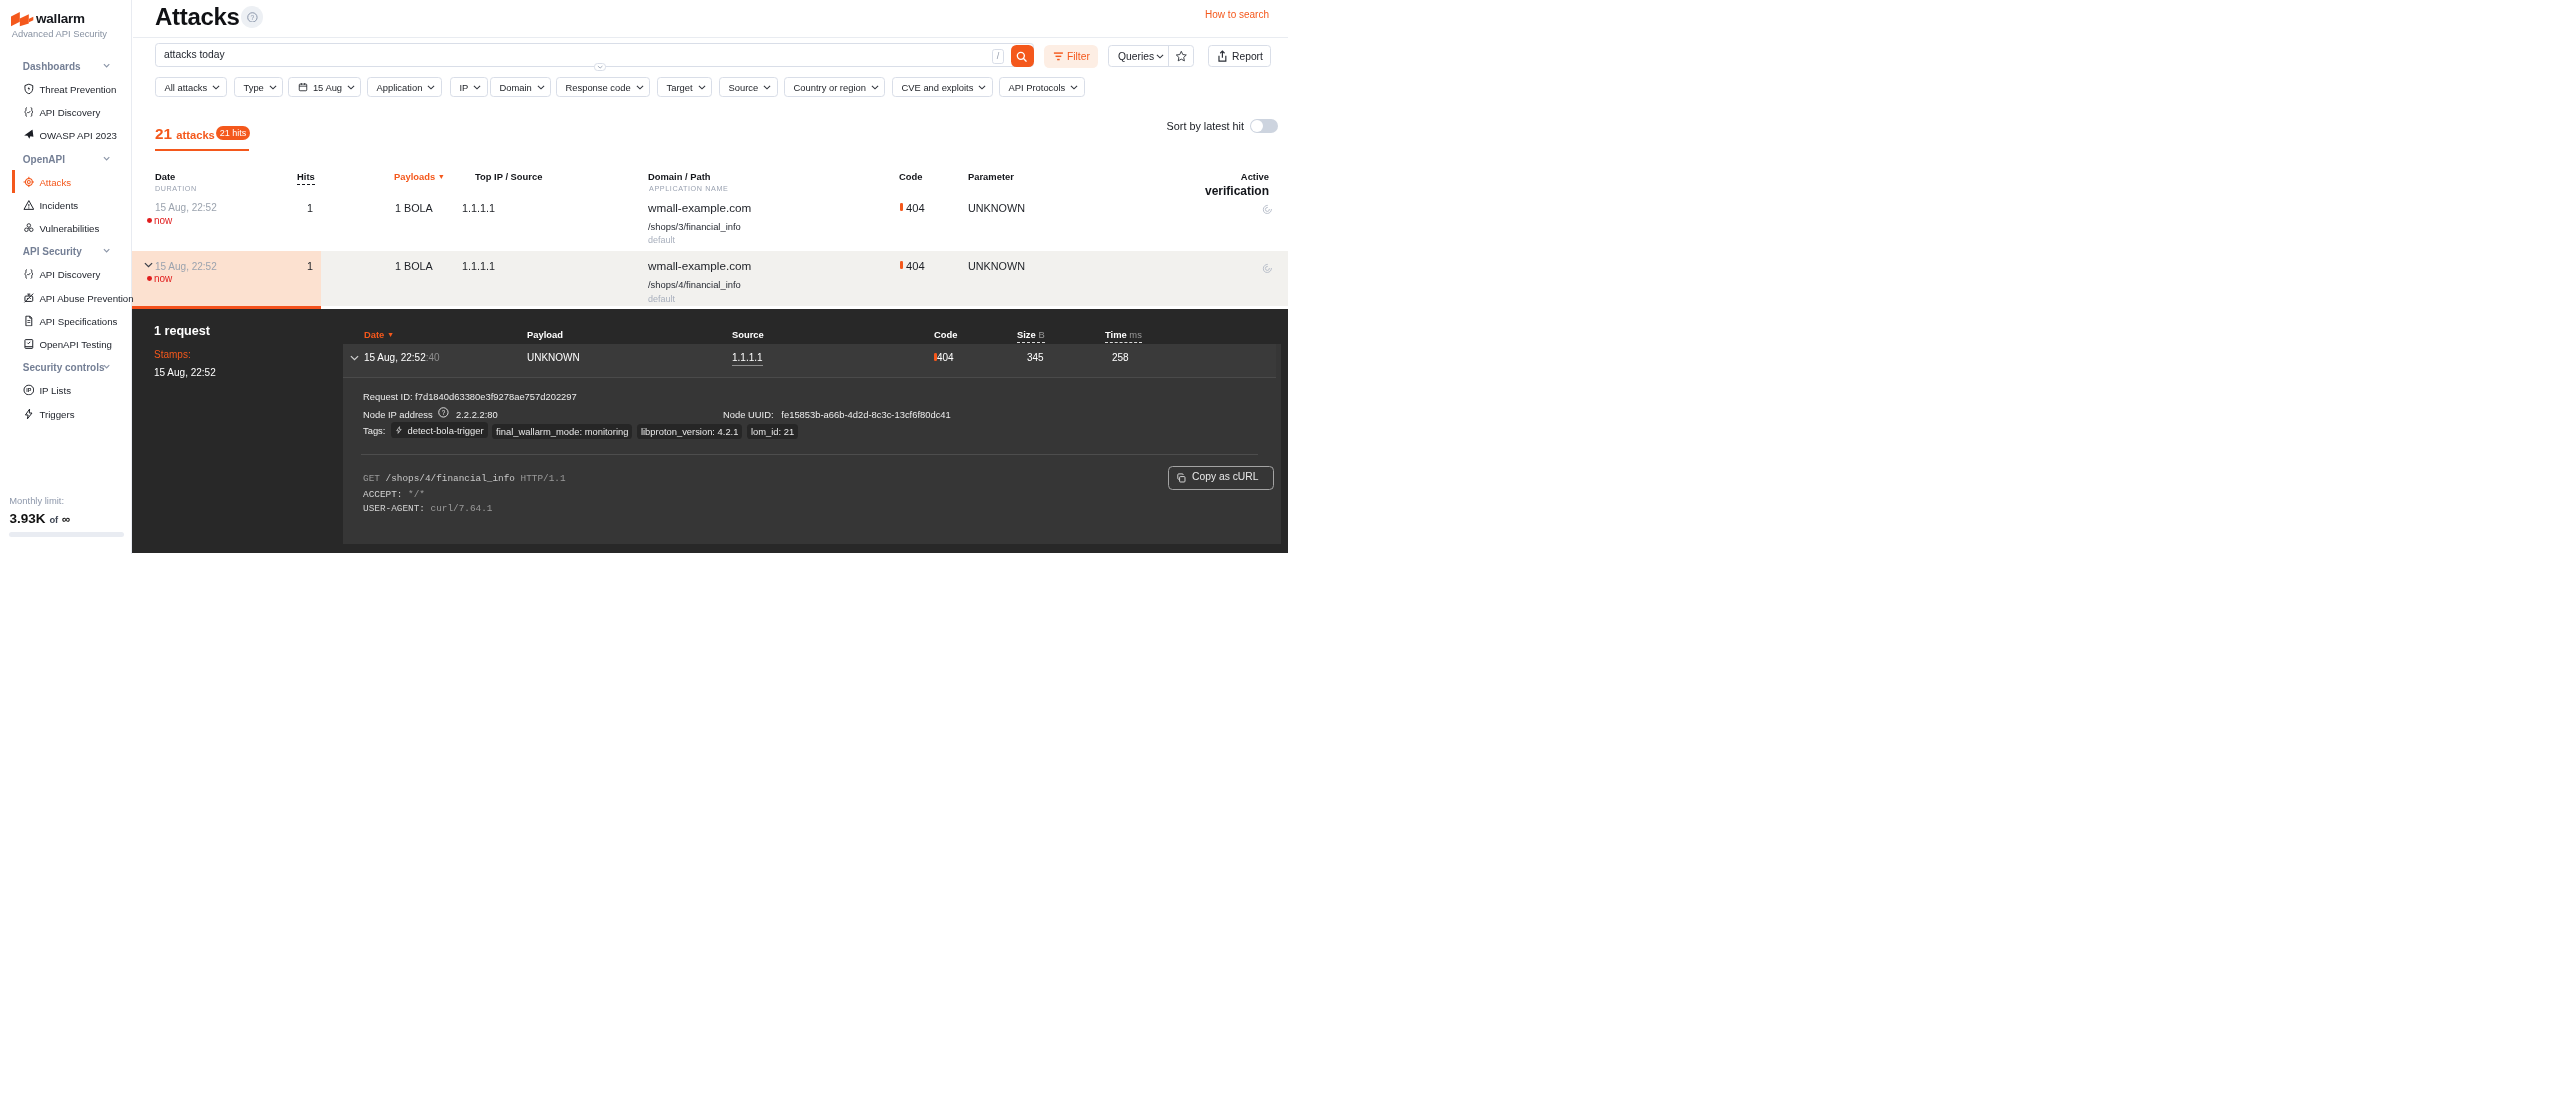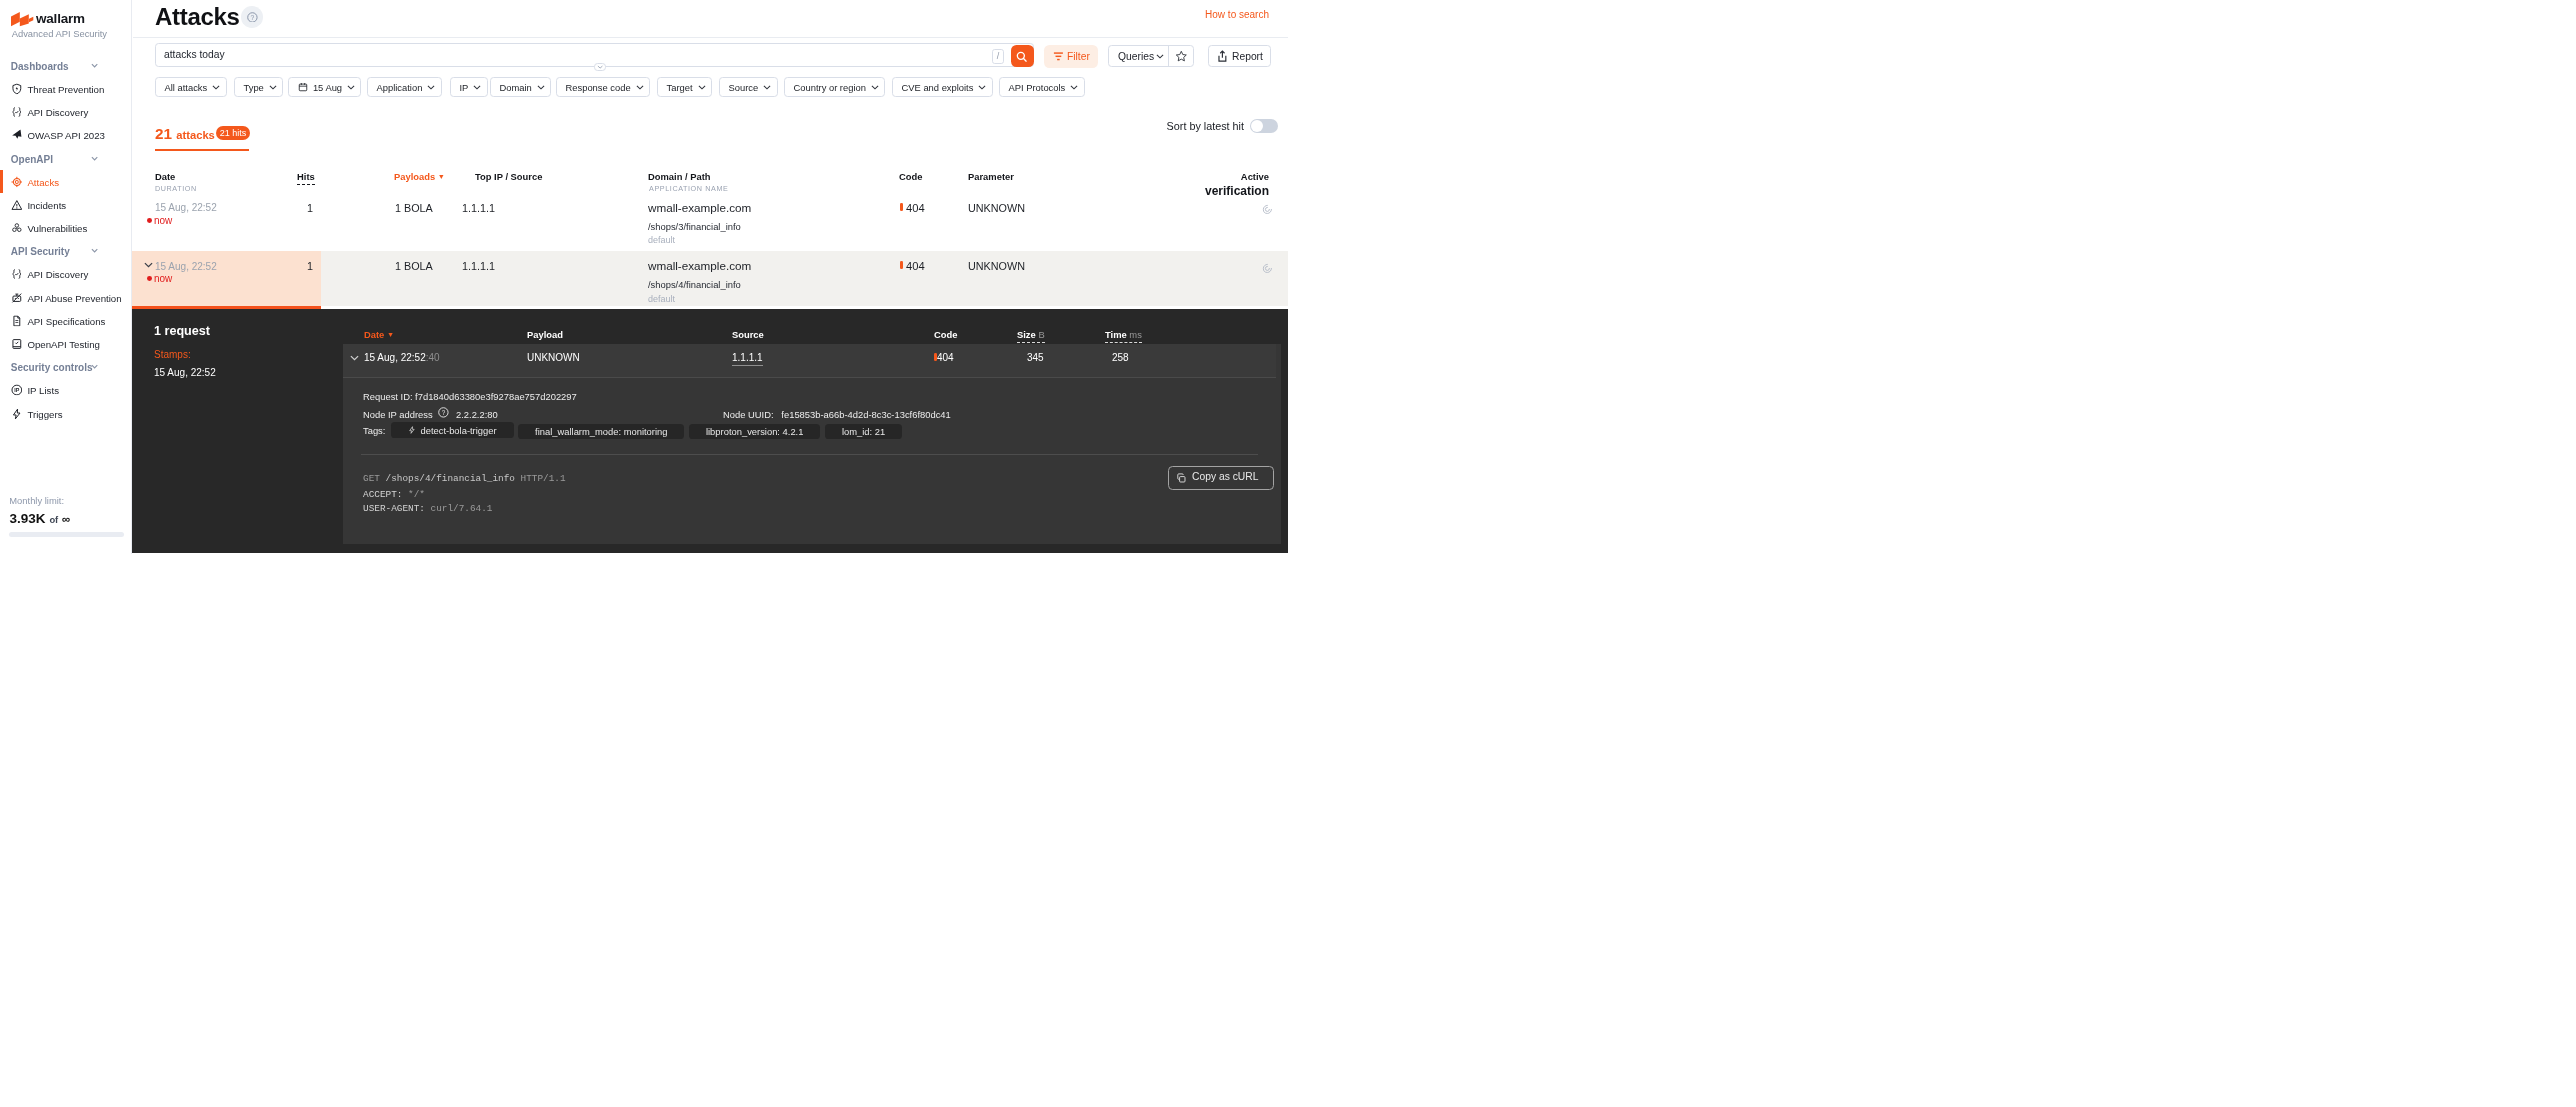--- a/index.html
+++ b/index.html
@@ -1,35 +1,35 @@
 <!DOCTYPE html>
 <html style="font-size:14.4px"><head>
 <meta charset="utf-8">
 <style>
 * { margin:0; padding:0; box-sizing:border-box; }
 html,body { width:1288px; height:554px; font-family:"Liberation Sans", sans-serif; background:#fff; overflow:hidden; }
 .abs { position:absolute; }
 #app { position:relative; width:1288px; height:554px; }
 
 #side { position:absolute; left:0; top:0; width:132px; height:554px; background:#fff; border-right:0.9px solid #e8ebf1; z-index:5; }
-.navrow { position:absolute; left:0; width:104px; height:23.4px; }
+.navrow { position:absolute; left:12px; width:104px; height:23.4px; }
 .navrow .ic { position:absolute; left:10.8px; top:50%; transform:translateY(-50%); width:11.7px; height:11.7px; }
 .navrow .lbl { position:absolute; left:27.4px; top:50%; transform:translateY(-50%); font-size:9.7px; color:#23272f; white-space:nowrap; }
 .navhead .lbl { left:10.8px; font-weight:bold; color:#747f95; font-size:10px; }
 .navhead .chev { position:absolute; right:5.4px; top:50%; transform:translateY(-50%); }
 
 .chev svg, .ic svg { display:block; }
 .btn { position:absolute; border:0.9px solid #d9dee8; border-radius:3.6px; background:#fff; display:flex; align-items:center; font-size:10.3px; color:#23262e; }
 .chip { position:absolute; top:77px; height:20.3px; border:0.9px solid #d9dee8; border-radius:3.6px; background:#fff; display:inline-flex; align-items:center; font-size:9.4px; color:#1d2026; padding:0 5.4px 0 8.5px; white-space:nowrap; }
 .chip .cv { margin-top:0.9px; }
 
 #dark { position:absolute; left:132px; top:309px; width:1156px; height:244px; background:#282828; }
 #card { position:absolute; left:211px; top:35px; width:938px; height:200px; background:#363636; }
 .dth { font-weight:bold; font-size:9.4px; color:#fff; }
-.tagchip { height:15.7px; border-radius:3.6px; background:#262626; color:#e8e8e8; font-size:9.4px; display:inline-flex; align-items:center; padding:0 17px; margin-right:4.5px; }
+.tagchip { height:15.7px; border-radius:3.6px; background:#262626; color:#e8e8e8; font-size:9.4px; display:inline-flex; align-items:center; padding:0 4px; margin-right:4.5px; }
 </style>
 </head>
 <body>
 <div id="app">
 
 <div id="side">
   <svg class="abs" style="left:11px; top:11.7px;" width="22.5" height="15.3" viewBox="0 0 50 34">
     <polygon points="0,10 19.6,0 19.6,21.6 0,31.6" fill="#f4581c"></polygon>
     <polygon points="19.6,14.2 39.6,5 39.6,25.4 19.6,31.6" fill="#f4581c"></polygon>
     <polygon points="40,15.2 49.6,10.8 49.6,18.4 40,22.6" fill="#f4581c"></polygon>

